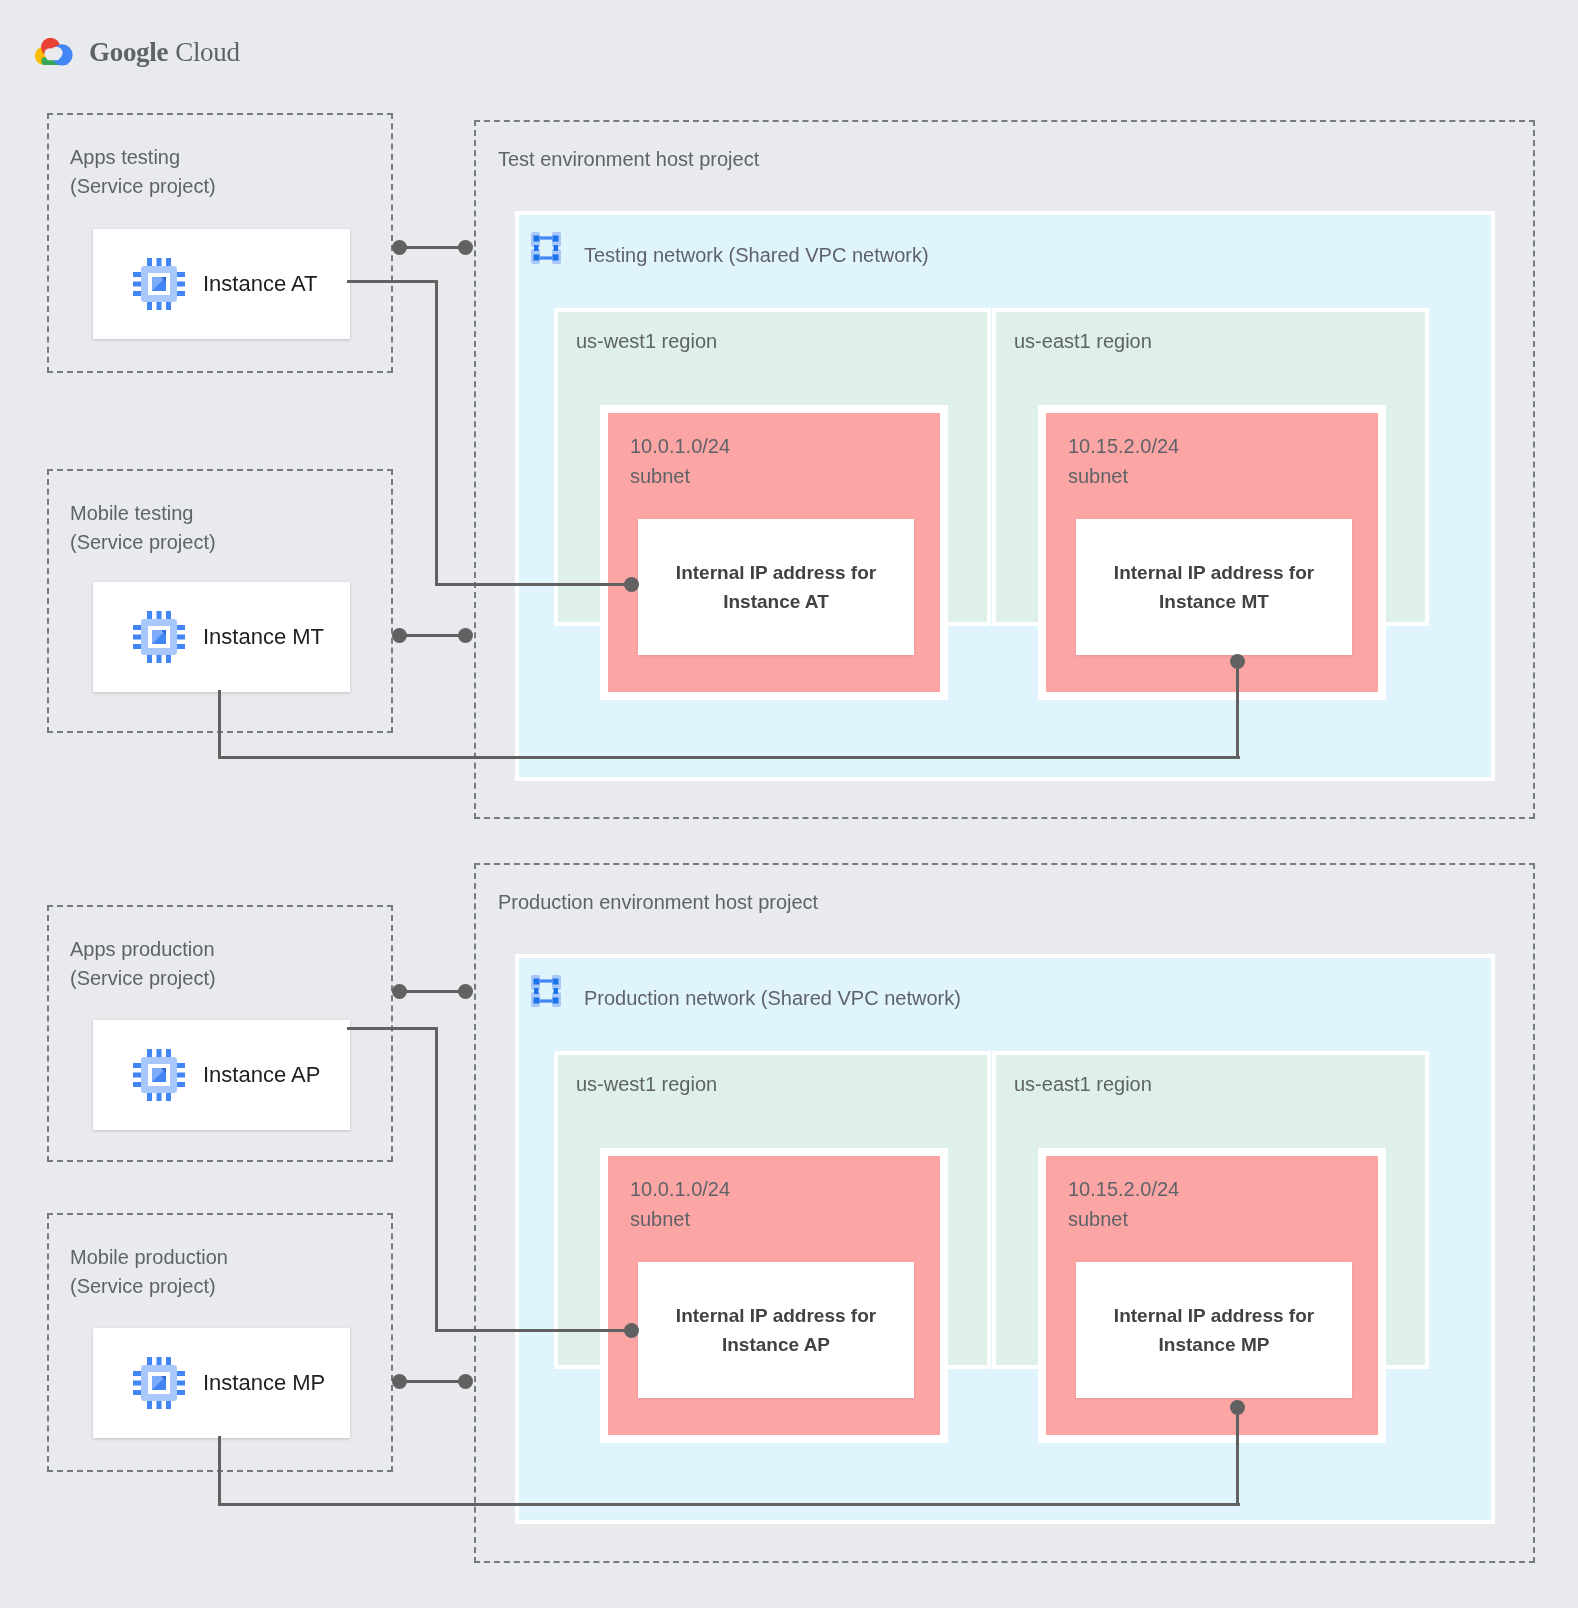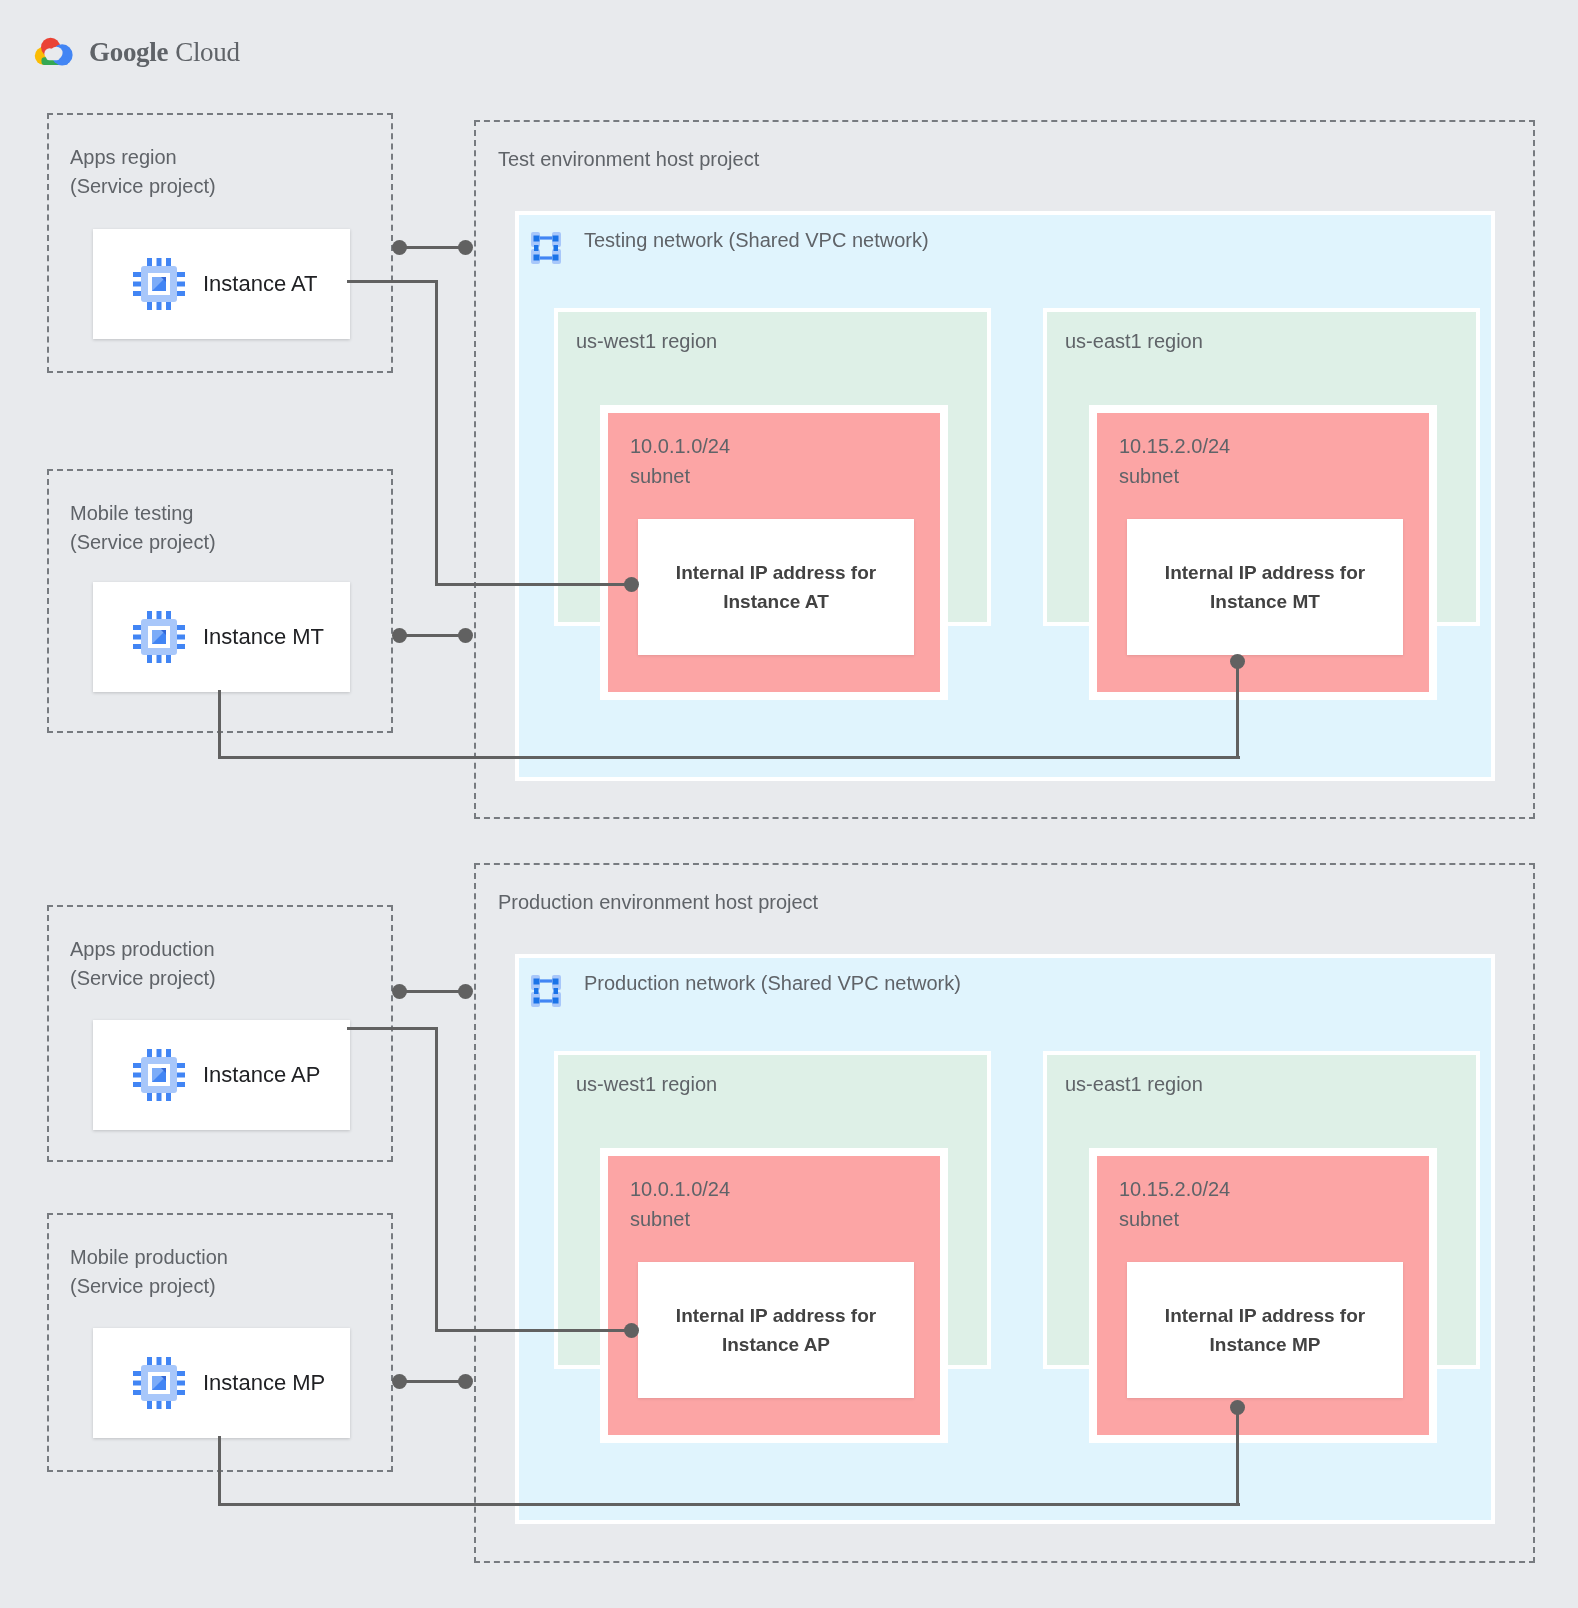--- a/index.html
+++ b/index.html
@@ -21,28 +21,28 @@
 
   
   .card{position:absolute;left:44px;width:257px;height:110px;background:#FFFFFF;
         box-shadow:0 1px 3px rgba(0,0,0,0.18);display:flex;align-items:center;
         padding-left:38px;box-sizing:border-box;gap:16px;}
   .card-label{font-size:22px;color:#202124;}
 
   
   .net{position:absolute;left:39px;top:89px;width:980px;height:570px;background:#E0F4FD;
        border:4px solid #FFFFFF;box-sizing:border-box;}
-  .net-header{position:absolute;left:8px;top:14px;display:flex;align-items:flex-start;gap:19px;}
+  .net-header{position:absolute;left:8px;top:14px;display:flex;align-items:flex-end;gap:19px;}
   .net-label{font-size:20px;color:#5F6368;}
 
   
   .region{position:absolute;top:93px;width:437px;height:318px;background:#DEF0E7;
           border:4px solid #FFFFFF;box-sizing:border-box;}
   .region-w{left:35px;}
-  .region-e{left:524px;padding-left:39px;}
+  .region-e{left:473px;padding-left:39px;}
   .region-label{position:absolute;left:18px;top:18px;font-size:20px;color:#5F6368;}
 
   
   .subnet{position:absolute;left:42px;top:93px;width:348px;height:295px;background:#fca5a5;
           border:8px solid #FFFFFF;box-sizing:border-box;}
   .subnet-label{position:absolute;left:22px;top:18px;font-size:20px;line-height:30px;color:#5F6368;}
   .subnet-label span{display:block;}
 
   
   .ipbox{position:absolute;left:30px;top:106px;width:276px;height:136px;background:#FFFFFF;
@@ -77,21 +77,21 @@
         <rect x="12" y="24" width="24" height="8" rx="3" fill="#34A853"></rect>
         <circle cx="33.5" cy="21.5" r="11" fill="#4285F4"></circle>
         <rect x="29" y="23" width="11" height="9" rx="3" fill="#4285F4"></rect>
       </g>
     </svg>
     <div class="logo-text"><span class="g">Google</span><span class="c">Cloud</span></div>
   </div>
 
   <div class="sp" style="top:113px;height:260px;">
     <div class="sp-label">
-      <span>Apps region</span><br>
+      <span>Apps testing</span><br>
       <span>(Service project)</span>
     </div>
     <div class="card" style="top:114px;">
       <svg width="56" height="56" viewBox="0 0 56 56">
         <g fill="#4285F4">
           <rect x="16" y="2" width="5" height="10"></rect>
             <rect x="25.5" y="2" width="5" height="10"></rect>
             <rect x="35" y="2" width="5" height="10"></rect>
           <rect x="16" y="44" width="5" height="10"></rect>
             <rect x="25.5" y="44" width="5" height="10"></rect>

